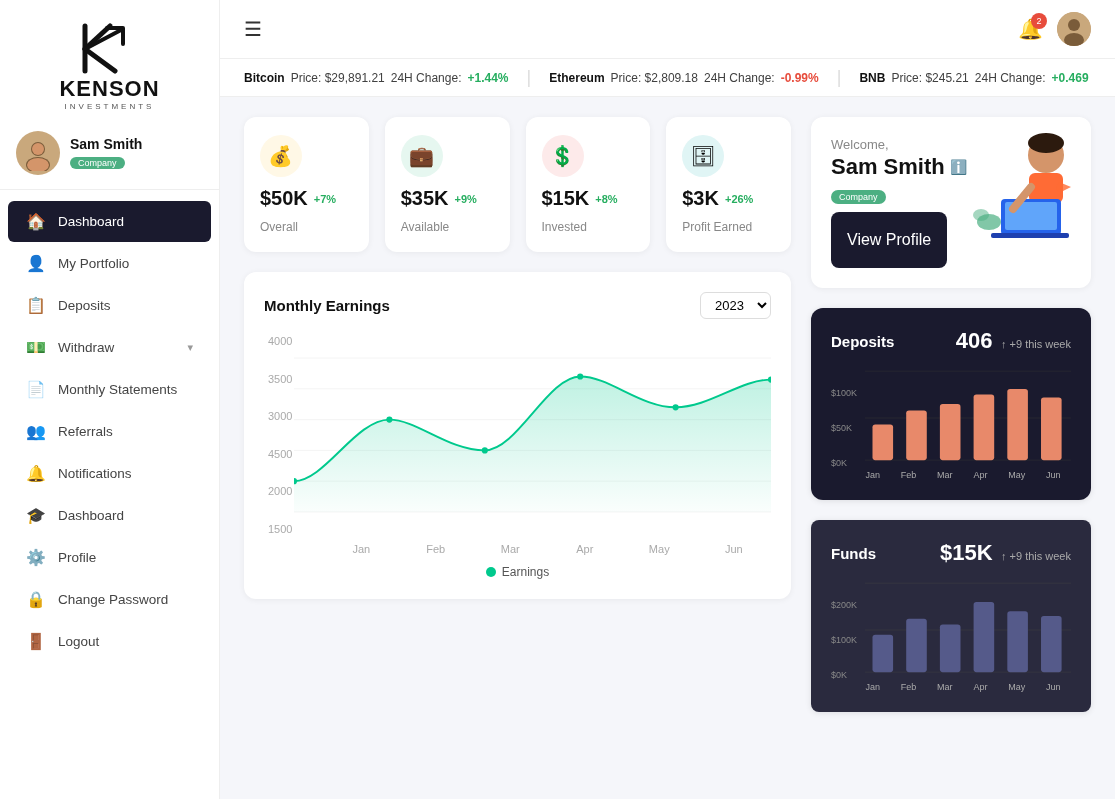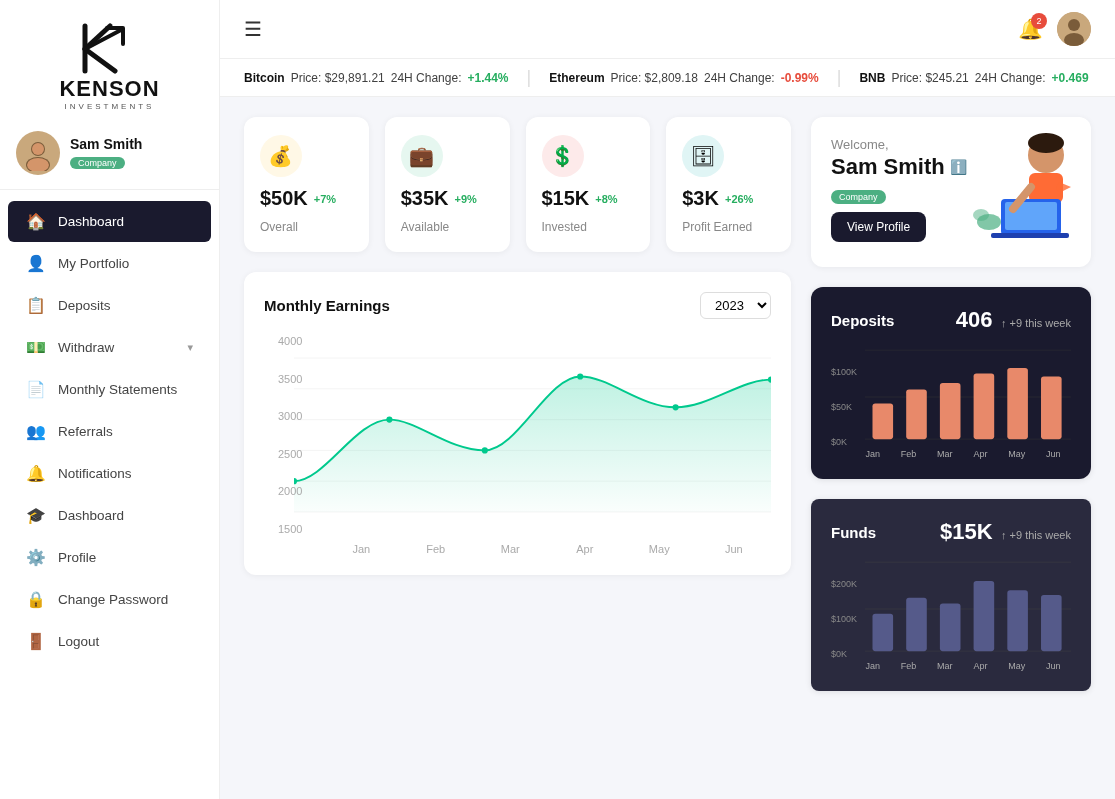--- a/index.html
+++ b/index.html
@@ -244,22 +244,22 @@
       min-height: 150px;
     }
     .welcome-text { font-size: 13px; color: #888; }
     .welcome-name { font-size: 22px; font-weight: 800; color: #111; margin: 2px 0 6px; display: flex; align-items: center; gap: 6px; }
     .welcome-badge { background: #4caf82; color: #fff; font-size: 9px; padding: 2px 8px; border-radius: 10px; }
     .view-profile-btn {
       background: #1a1a2e;
       color: #fff;
       border: none;
       border-radius: 8px;
-      padding: 8px 16px;
-      font-size: 12px;
+      padding: 19px 16px;
+      font-size: 16px;
       cursor: pointer;
       margin-top: 8px;
     }
     .welcome-illustration {
       position: absolute;
       right: 10px;
       top: 10px;
       width: 110px;
       height: 120px;
     }
@@ -297,21 +297,21 @@
       border-radius: 8px;
       padding: 20px;
       color: #fff;
       box-shadow: 0 1px 6px rgba(0,0,0,0.10);
     }
 
     
     .line-chart-container { position: relative; }
     .y-axis-labels {
       position: absolute;
-      left: 10px;
+      left: 0;
       top: 0;
       height: 200px;
       display: flex;
       flex-direction: column;
       justify-content: space-between;
       font-size: 11px;
       color: #aaa;
       padding: 0 4px;
     }
     .x-axis-labels {
@@ -517,21 +517,21 @@
             <option>2022</option>
             <option>2021</option>
           </select>
         </div>
         <div class="line-chart-container">
           <div style="display:flex; gap:0;">
             <div class="y-axis-labels" id="y-axis-labels">
                 <div>4000</div>
                 <div>3500</div>
                 <div>3000</div>
-                <div>2500</div>
+                <div>4500</div>
                 <div>2000</div>
                 <div>1500</div>
               </div>
             <div style="flex:1; padding-left:30px;">
               <svg id="earnings-svg" width="100%" height="200" viewBox="0 0 620 200">
 
                 <line x1="0" y1="0" x2="620" y2="0" stroke="#f0f0f0" stroke-width="1"></line>
                 <line x1="0" y1="40" x2="620" y2="40" stroke="#f0f0f0" stroke-width="1"></line>
                 <line x1="0" y1="80" x2="620" y2="80" stroke="#f0f0f0" stroke-width="1"></line>
                 <line x1="0" y1="120" x2="620" y2="120" stroke="#f0f0f0" stroke-width="1"></line>
@@ -558,20 +558,24 @@
                   <span style="flex: 1 1 0%; text-align: center;">Jan</span>
                   <span style="flex: 1 1 0%; text-align: center;">Feb</span>
                   <span style="flex: 1 1 0%; text-align: center;">Mar</span>
                   <span style="flex: 1 1 0%; text-align: center;">Apr</span>
                   <span style="flex: 1 1 0%; text-align: center;">May</span>
                   <span style="flex: 1 1 0%; text-align: center;">Jun</span>
                 </div>
             </div>
           </div>
         </div>
+        <div class="chart-legend">
+          <div class="legend-dot"></div>
+          <span>Earnings</span>
+        </div>
       </div>
     </div>
 
     <div class="content-right">
 
       <div class="welcome-card">
         <div class="welcome-text">Welcome,</div>
         <div class="welcome-name">
           <span>Sam Smith</span>
           <span style="font-size:14px;color:#f5a623;">ℹ️</span>

